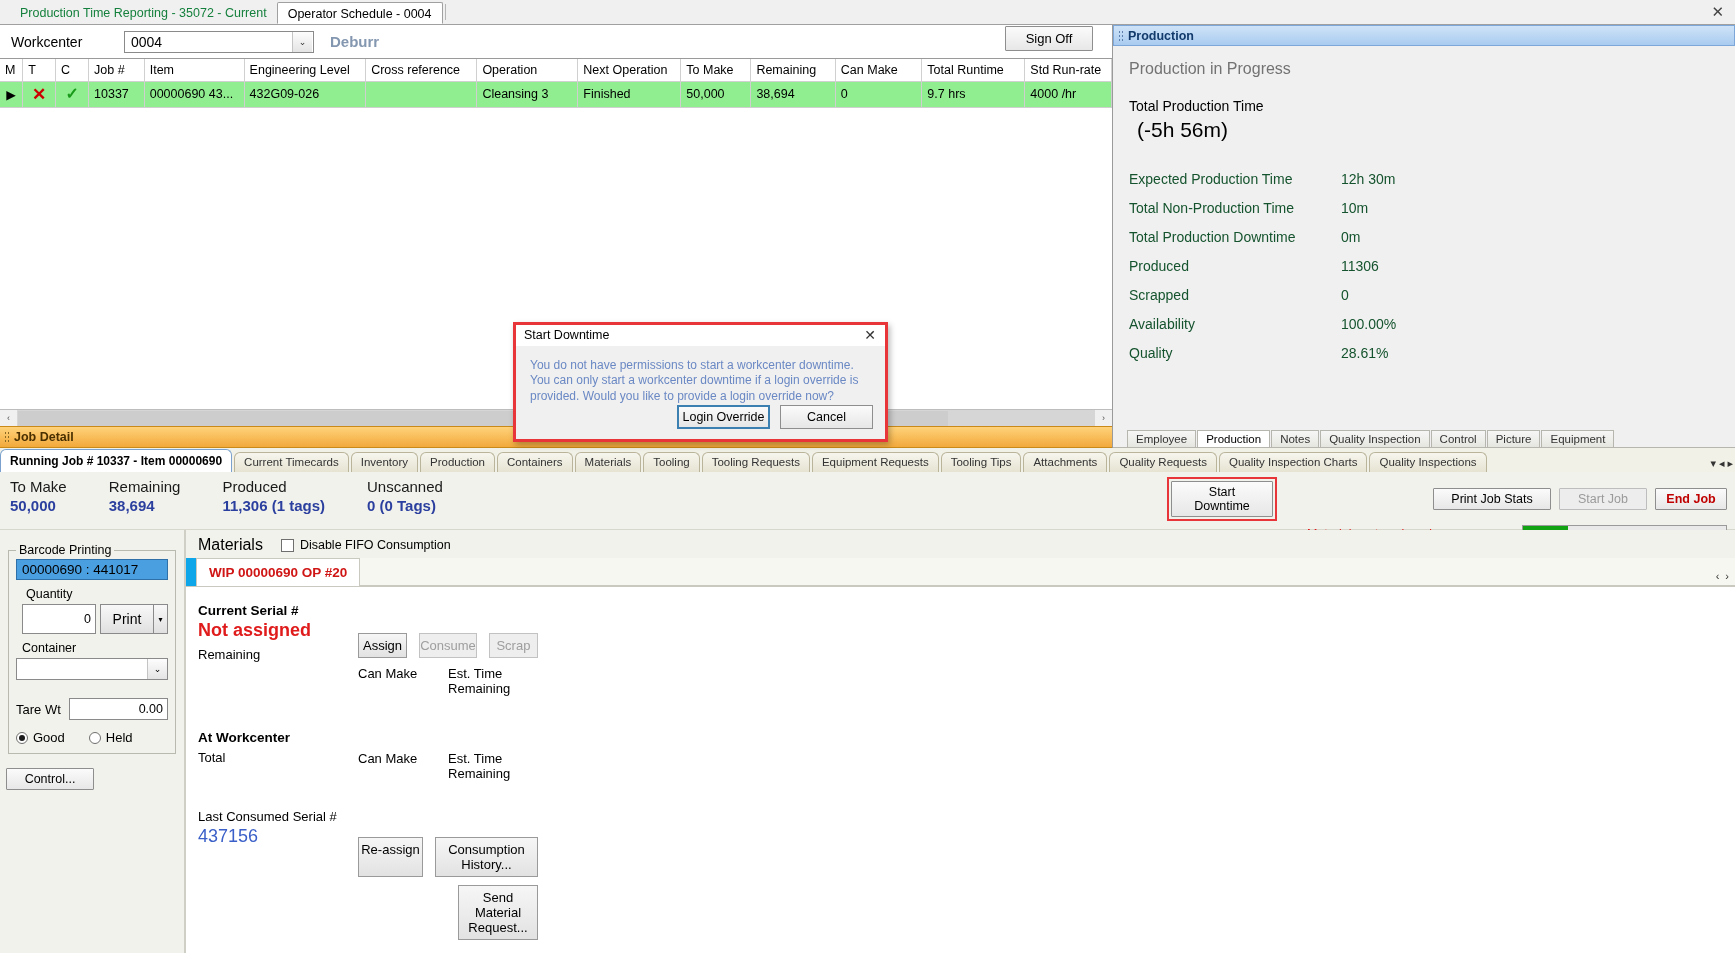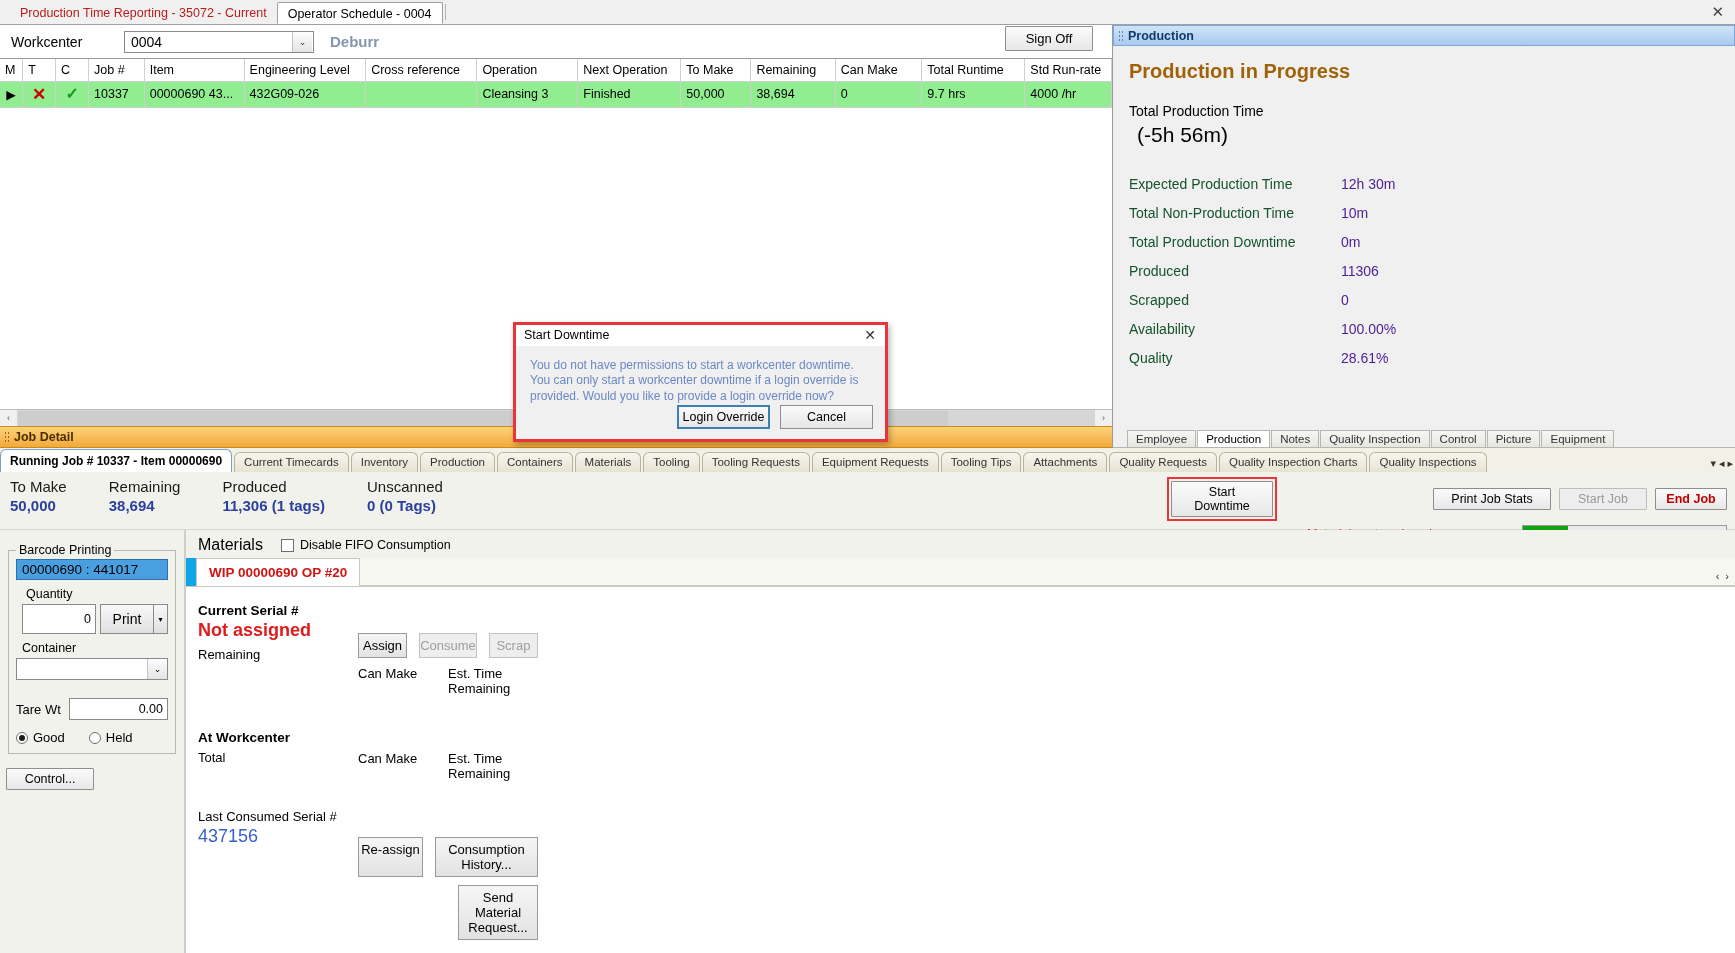--- a/index.html
+++ b/index.html
@@ -12,21 +12,21 @@
     color:#000;
     overflow:hidden;
     position:relative;
   }
   .app { position:absolute; inset:0; display:flex; flex-direction:column; }
 
   
   .tabbar { height:25px; background:#f0f0f0; border-bottom:1px solid #a0a0a0;
             display:flex; align-items:flex-end; padding-left:10px; position:relative; }
   .wtab { height:22px; line-height:22px; padding:0 10px; font-size:12.5px;
-          background:#f0f0f0; color:#b91c1c; border:none; }
+          background:#f0f0f0; color:#15803d; border:none; }
   .wtab.active { background:#ffffff; border:1px solid #a0a0a0; border-bottom:1px solid #fff;
                  border-radius:2px 2px 0 0; font-weight:normal; color:#000; }
   .wtab-sep { width:1px; height:16px; background:#b5b5b5; align-self:center; margin:0 2px; }
   .winclose { position:absolute; right:6px; top:3px; font-size:15px; color:#444; cursor:default;
               padding:0 5px; }
 
   
   .body { flex:1; display:flex; min-height:0; }
   .left { width:1113px; display:flex; flex-direction:column; min-width:0;
           border-right:1px solid #9a9a9a; }
@@ -172,29 +172,29 @@
   .matgrid { display:grid; grid-template-columns:160px 180px 1fr; align-items:start; }
 
   
   .rp-title { height:21px; background:linear-gradient(#cfe3f7,#a9cbf0); border:1px solid #7ca7d8;
               display:flex; align-items:center; font-weight:bold; font-size:12.5px;
               color:#123a6b; padding-left:4px; }
   .rp-grip { width:5px; height:12px; margin-right:5px;
              background-image:radial-gradient(#5d7fae 40%, transparent 41%);
              background-size:3px 4px; }
   .rp-body { flex:1; padding:14px 0 0 16px; overflow:hidden; }
-  .rp-h1 { font-size:20px; color:#a16207; font-weight:bold; }
+  .rp-h1 { font-size:16px; color:#737373; font-weight:normal; }
   .rp-sub { font-size:14px; margin-top:20px; }
   .rp-big { margin-top:4px; display:flex; align-items:baseline; }
   .rp-big .b { font-size:44px; letter-spacing:-1px; }
   .rp-big .s { font-size:21px; margin-left:8px; }
   .rp-metrics { margin-top:22px; }
   .rp-row { display:flex; align-items:center; height:29px; font-size:14px; }
   .rp-row .k { width:212px; color:#14532d; }
-  .rp-row .v { color:#4c1d95; }
+  .rp-row .v { color:#14532d; }
   .rp-tabs { display:flex; align-items:flex-end; padding-left:14px; gap:0;
              border-bottom:1px solid #b6b6ae; background:#f0f0f0; height:21px; }
   .rtab { font-size:11.5px; padding:2px 8px; border:1px solid #b6b6ae; border-bottom:none;
           background:linear-gradient(#f6f6f6,#e6e6e0); color:#333; margin-right:1px; }
   .rtab.active { background:#fff; font-weight:normal; color:#000; }
 
   
   .dlg { position:absolute; left:513px; top:322px; width:375px; height:120px;
          border:3px solid #e8353a; background:#f0f0f0; box-shadow:2px 3px 6px rgba(0,0,0,.28);
          display:flex; flex-direction:column; z-index:50; }

